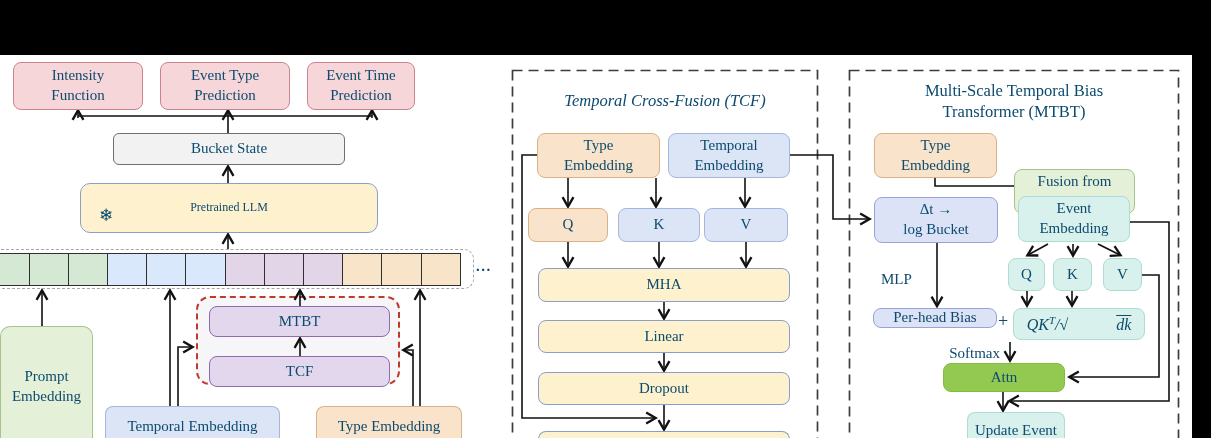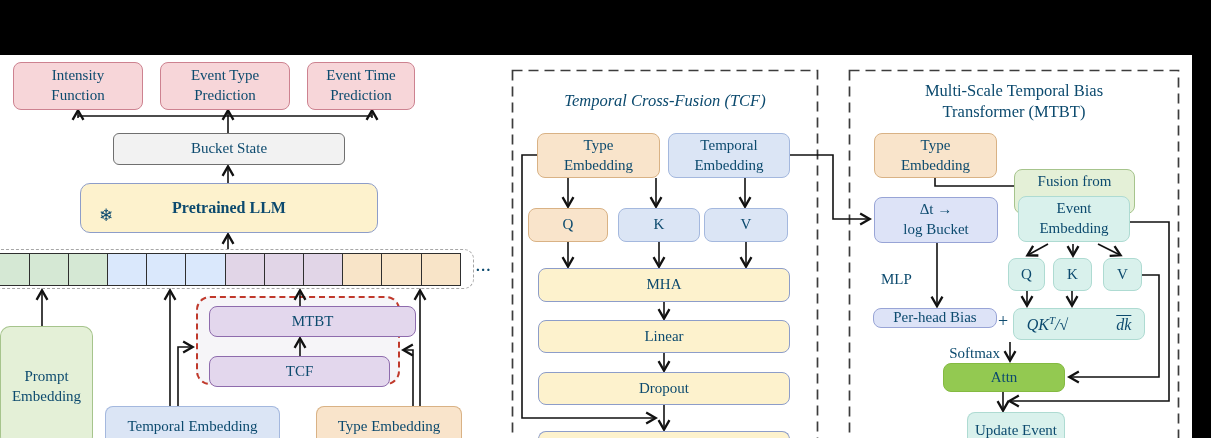--- a/index.html
+++ b/index.html
@@ -28,21 +28,21 @@
   #redbox{position:absolute;left:196px;top:296px;width:204px;height:89px;
           border:2.5px dashed #c0392b;border-radius:14px;background:#f6f5f8;box-sizing:border-box;}
   #tokenwrap{position:absolute;left:-24px;top:249px;width:498px;height:40px;
              border:1.5px dashed #a6a6a6;border-radius:10px;box-sizing:border-box;}
   #tokens{position:absolute;left:-9px;top:252.5px;width:470px;height:33.5px;display:flex;}
   #tokens .cell{flex:1;border:1.4px solid #2f2f2f;margin-left:-1.4px;}
   .c-green{background:#d5e8d4;} .c-blue{background:#dae8fc;}
   .c-purple{background:#e1d5e7;} .c-orange{background:#f8e4c8;}
   #ellipsis{position:absolute;left:476px;top:258px;font-weight:bold;letter-spacing:1.5px;font-size:15px;}
   #snow{position:absolute;left:18px;bottom:5px;font-size:17px;}
-  .bold{font-weight:bold;font-size:16px;}
+  .bold{font-weight:normal;font-size:12px;}
   .formula{font-style:italic;font-size:16px;}
   .ovl{text-decoration:overline;margin-left:48px;}
   sup{font-size:11px;}
 </style>
 </head>
 <body>
 
 <div id="stage">
 
   <div id="redbox"></div>
@@ -131,21 +131,21 @@
       <div class="cell c-blue"></div>
       <div class="cell c-purple"></div>
       <div class="cell c-purple"></div>
       <div class="cell c-purple"></div>
       <div class="cell c-orange"></div>
       <div class="cell c-orange"></div>
       <div class="cell c-orange"></div>
     </div>
   <div id="ellipsis">...</div>
 
-  <div class="box purpleb" style="left:209px;top:306px;width:207px;height:31px;border-color:#8e6bad;text-align:right;">
+  <div class="box purpleb" style="left:209px;top:306px;width:181px;height:31px;border-color:#8e6bad;text-align:right;">
     <span>MTBT</span>
   </div>
   <div class="box purpleb" style="left:209px;top:356px;width:181px;height:31px;border-color:#8e6bad;">
     <span>TCF</span>
   </div>
 
   <div class="box greenb cutb" style="left:0px;top:326px;width:93px;height:120px;border-radius:10px;">
     <span>Prompt</span>
     <span>Embedding</span>
   </div>

